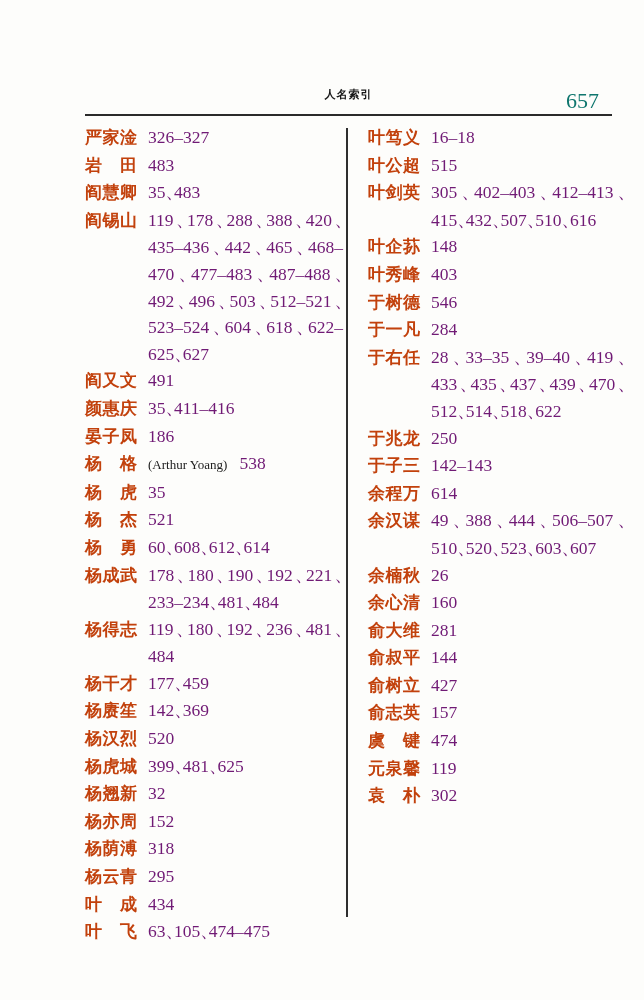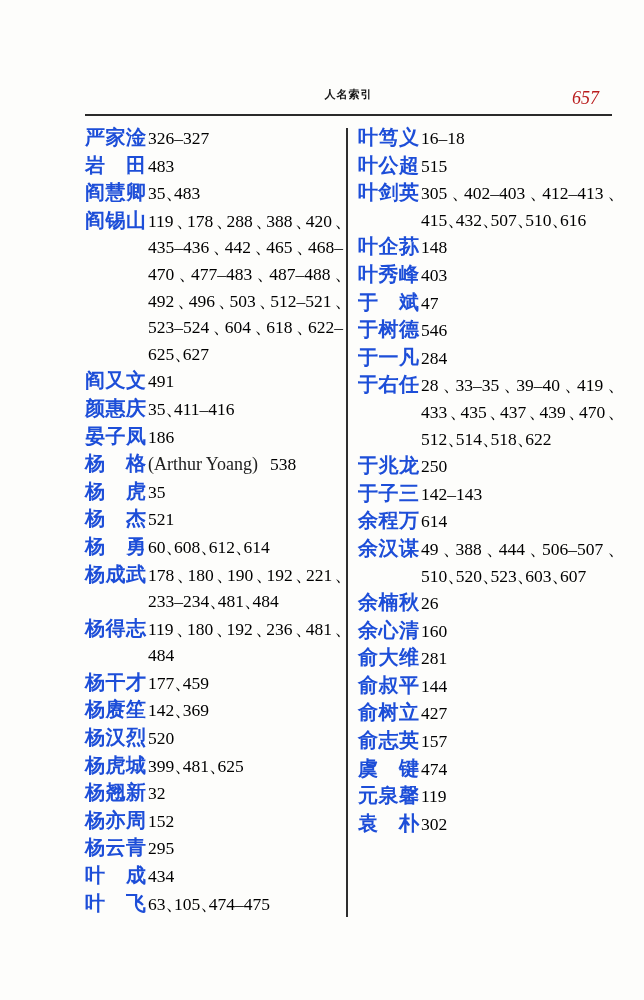--- a/index.html
+++ b/index.html
@@ -9,45 +9,45 @@
     background:#fdfdfb;
     color:#1e1e1e;
     font-family:"Liberation Serif","DejaVu Serif",serif;
     overflow:hidden;
   }
   .header{position:absolute;left:85px;top:87px;width:527px;height:22px;}
   .title{
     position:absolute;left:50%;top:0;transform:translateX(-50%);
     font-size:11px;font-weight:600;letter-spacing:1px;color:#161616;white-space:nowrap;
   }
-  .pagenum{position:absolute;right:13px;top:1px;font-size:18px;color:#b91c1c;font-style:italic;}
+  .pagenum{position:absolute;right:13px;top:1px;font-size:22px;color:#0f766e;}
   .rule{position:absolute;left:85px;top:114px;width:527px;height:2px;background:#2a2a2a;}
   .divider{position:absolute;left:346px;top:128px;width:2px;height:789px;background:#2e2e2e;}
   .col{position:absolute;top:124px;width:258px;}
   .col-left{left:85px;}
-  .col-right{left:358px;}
+  .col-right{left:368px;}
   .entry{
     font-size:17.5px;
     line-height:26.6px;
     text-align:justify;
     padding-left:63px;
     text-indent:-63px;
     color:#202020;
   }
   .ename{
     display:inline-block;
     min-width:63px;
     text-indent:0;
-    font-size:20px;
+    font-size:17px;
     font-weight:700;
     letter-spacing:0.5px;
-    color:#1d4ed8;
+    color:#c2410c;
   }
-  .esuffix{font-weight:400;font-size:18px;letter-spacing:0;margin-right:12px;margin-top:12px;}
-  .epages{color:#000000;}
+  .esuffix{font-weight:400;font-size:13px;letter-spacing:0;margin-right:12px;margin-top:12px;}
+  .epages{color:#701a75;}
   .dun{margin-right:-9px;}
 </style>
 </head>
 <body>
 
 <div class="page">
   <div class="header">
     <span class="title">人名索引</span>
     <span class="pagenum">657</span>
   </div>
@@ -66,31 +66,31 @@
       <div class="entry"><span class="ename">杨　杰</span><span class="epages">521</span></div>
       <div class="entry"><span class="ename">杨　勇</span><span class="epages">60<span class="dun">、</span>608<span class="dun">、</span>612<span class="dun">、</span>614</span></div>
       <div class="entry"><span class="ename">杨成武</span><span class="epages">178<span class="dun">、</span>180<span class="dun">、</span>190<span class="dun">、</span>192<span class="dun">、</span>221<span class="dun">、</span>233–234<span class="dun">、</span>481<span class="dun">、</span>484</span></div>
       <div class="entry"><span class="ename">杨得志</span><span class="epages">119<span class="dun">、</span>180<span class="dun">、</span>192<span class="dun">、</span>236<span class="dun">、</span>481<span class="dun">、</span>484</span></div>
       <div class="entry"><span class="ename">杨干才</span><span class="epages">177<span class="dun">、</span>459</span></div>
       <div class="entry"><span class="ename">杨赓笙</span><span class="epages">142<span class="dun">、</span>369</span></div>
       <div class="entry"><span class="ename">杨汉烈</span><span class="epages">520</span></div>
       <div class="entry"><span class="ename">杨虎城</span><span class="epages">399<span class="dun">、</span>481<span class="dun">、</span>625</span></div>
       <div class="entry"><span class="ename">杨翘新</span><span class="epages">32</span></div>
       <div class="entry"><span class="ename">杨亦周</span><span class="epages">152</span></div>
+      <div class="entry"><span class="ename">杨荫溥</span><span class="epages">318</span></div>
       <div class="entry"><span class="ename">杨云青</span><span class="epages">295</span></div>
       <div class="entry"><span class="ename">叶　成</span><span class="epages">434</span></div>
       <div class="entry"><span class="ename">叶　飞</span><span class="epages">63<span class="dun">、</span>105<span class="dun">、</span>474–475</span></div>
     </div>
   <div class="col col-right">
       <div class="entry"><span class="ename">叶笃义</span><span class="epages">16–18</span></div>
       <div class="entry"><span class="ename">叶公超</span><span class="epages">515</span></div>
       <div class="entry"><span class="ename">叶剑英</span><span class="epages">305<span class="dun">、</span>402–403<span class="dun">、</span>412–413<span class="dun">、</span>415<span class="dun">、</span>432<span class="dun">、</span>507<span class="dun">、</span>510<span class="dun">、</span>616</span></div>
       <div class="entry"><span class="ename">叶企荪</span><span class="epages">148</span></div>
       <div class="entry"><span class="ename">叶秀峰</span><span class="epages">403</span></div>
-      <div class="entry"><span class="ename">于　斌</span><span class="epages">47</span></div>
       <div class="entry"><span class="ename">于树德</span><span class="epages">546</span></div>
       <div class="entry"><span class="ename">于一凡</span><span class="epages">284</span></div>
       <div class="entry"><span class="ename">于右任</span><span class="epages">28<span class="dun">、</span>33–35<span class="dun">、</span>39–40<span class="dun">、</span>419<span class="dun">、</span>433<span class="dun">、</span>435<span class="dun">、</span>437<span class="dun">、</span>439<span class="dun">、</span>470<span class="dun">、</span>512<span class="dun">、</span>514<span class="dun">、</span>518<span class="dun">、</span>622</span></div>
       <div class="entry"><span class="ename">于兆龙</span><span class="epages">250</span></div>
       <div class="entry"><span class="ename">于子三</span><span class="epages">142–143</span></div>
       <div class="entry"><span class="ename">余程万</span><span class="epages">614</span></div>
       <div class="entry"><span class="ename">余汉谋</span><span class="epages">49<span class="dun">、</span>388<span class="dun">、</span>444<span class="dun">、</span>506–507<span class="dun">、</span>510<span class="dun">、</span>520<span class="dun">、</span>523<span class="dun">、</span>603<span class="dun">、</span>607</span></div>
       <div class="entry"><span class="ename">余楠秋</span><span class="epages">26</span></div>
       <div class="entry"><span class="ename">余心清</span><span class="epages">160</span></div>
       <div class="entry"><span class="ename">俞大维</span><span class="epages">281</span></div>

